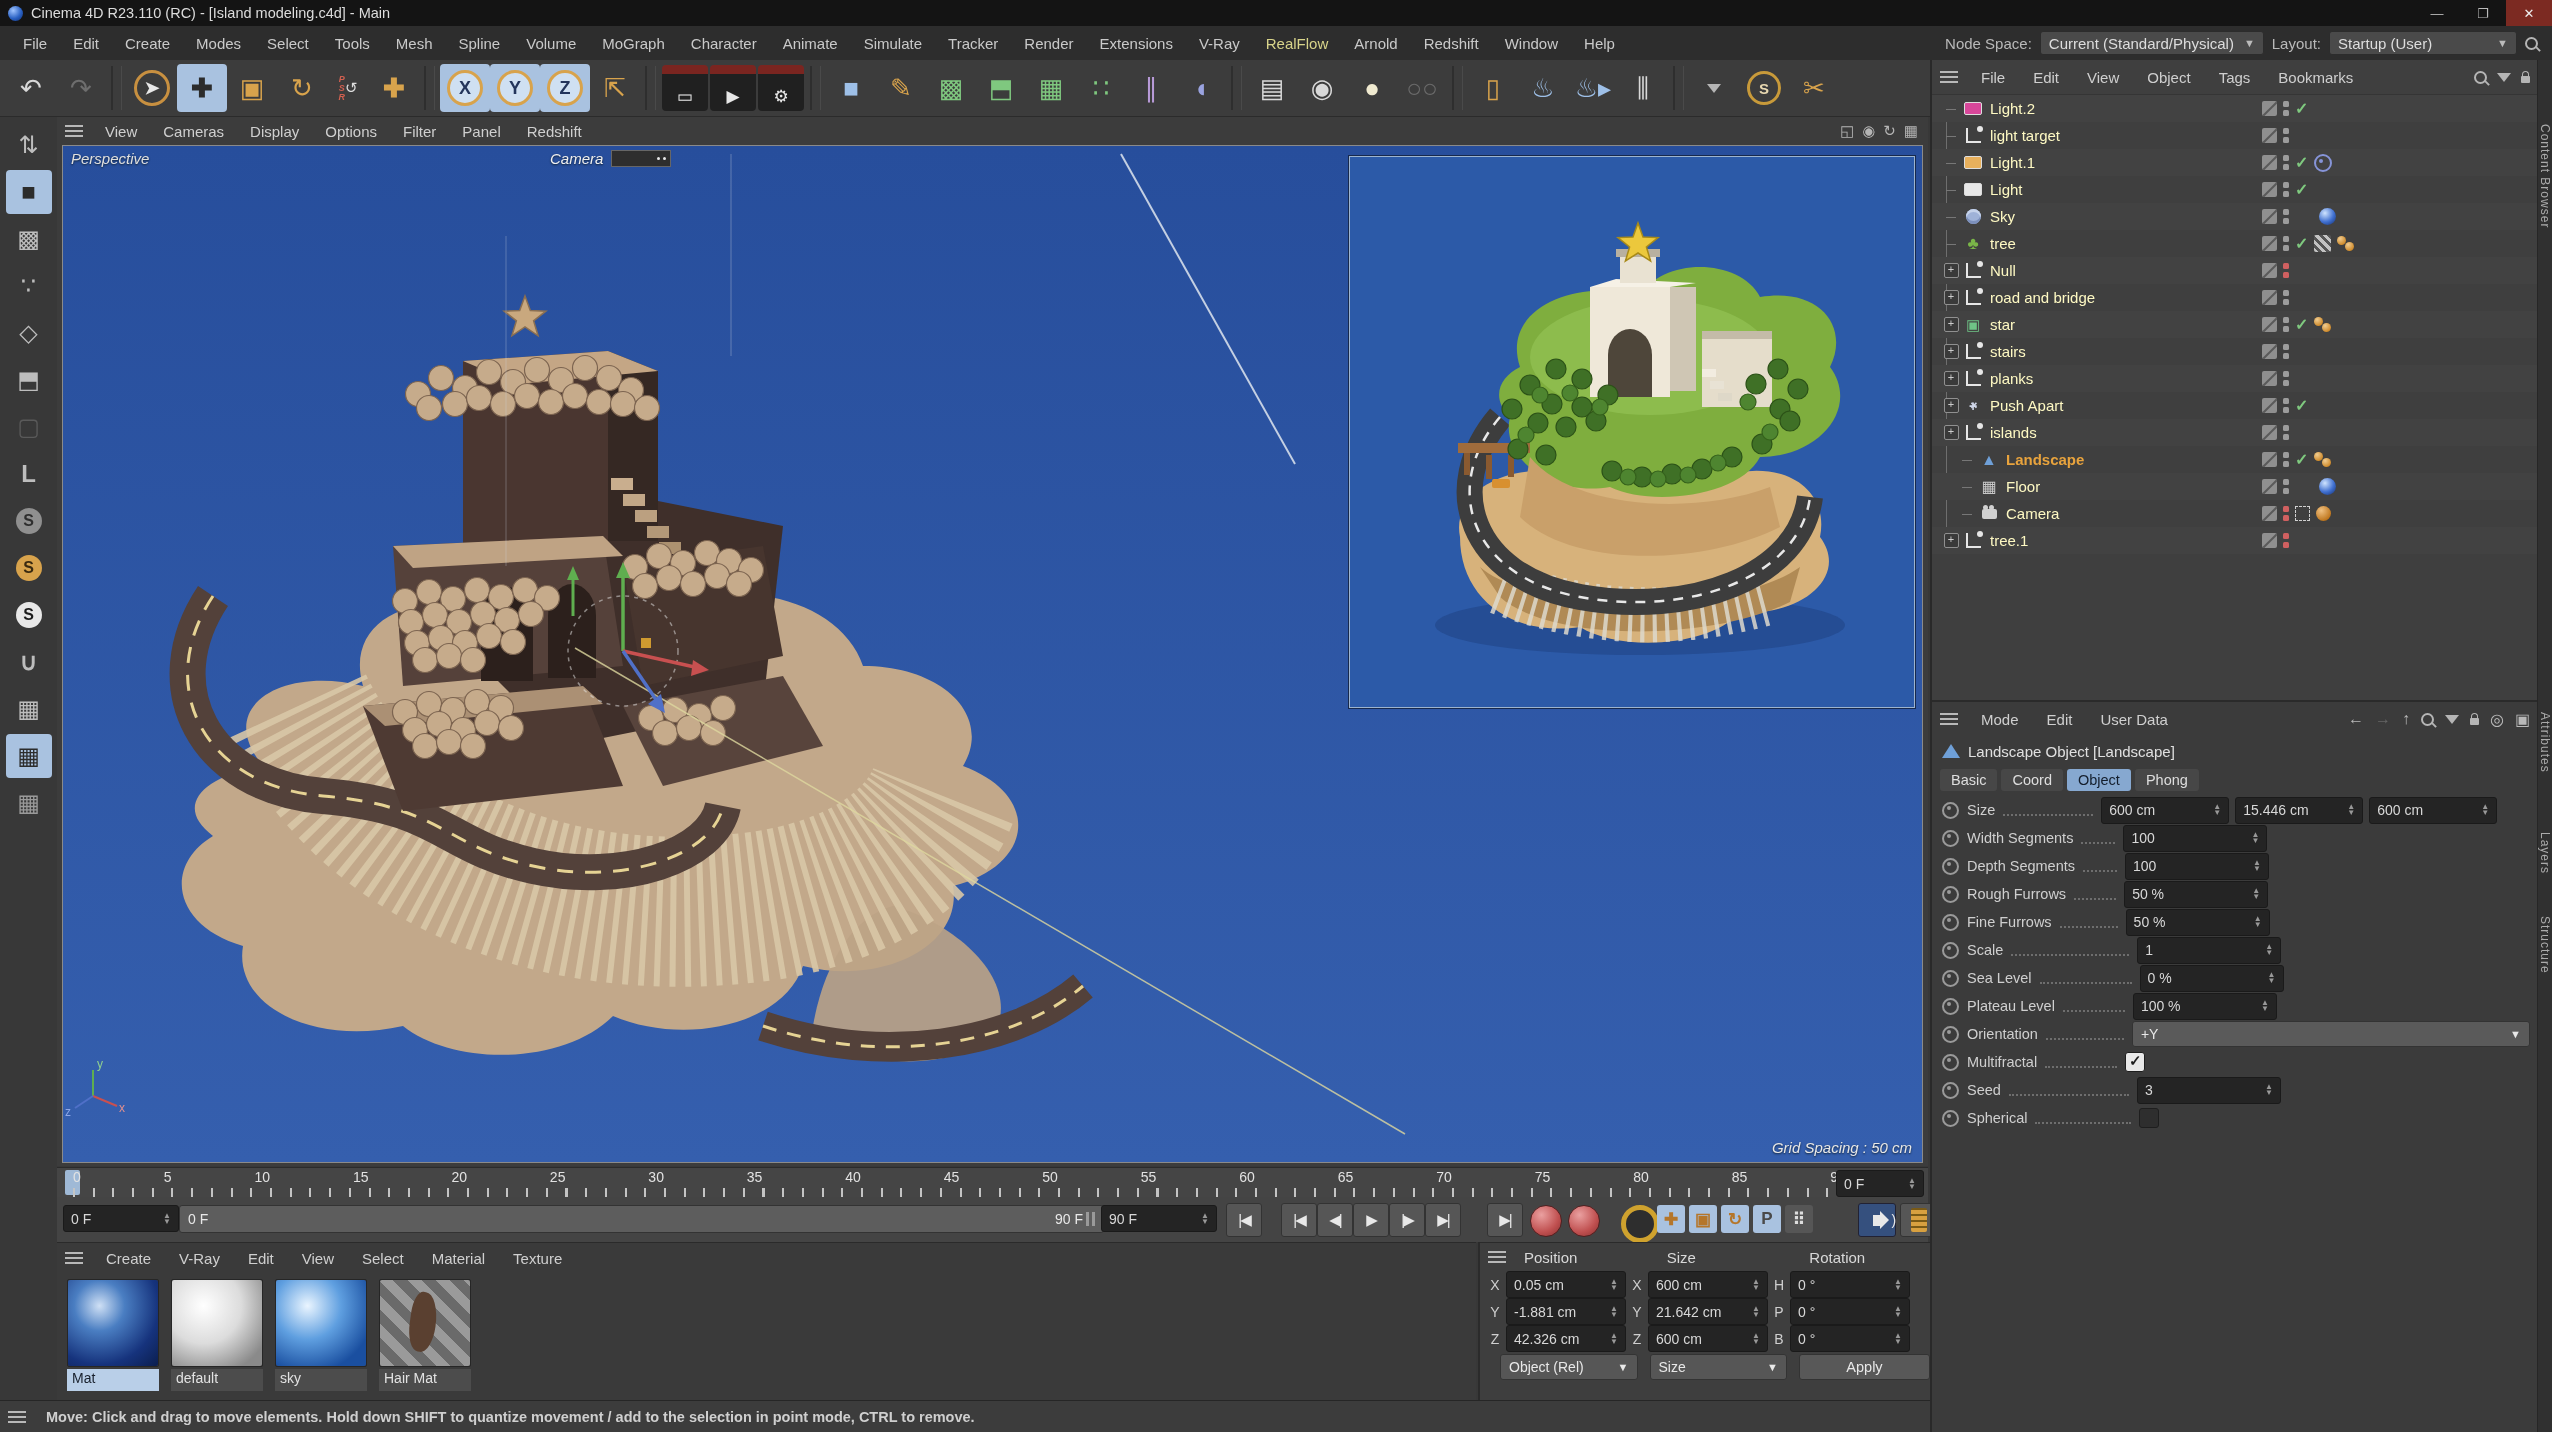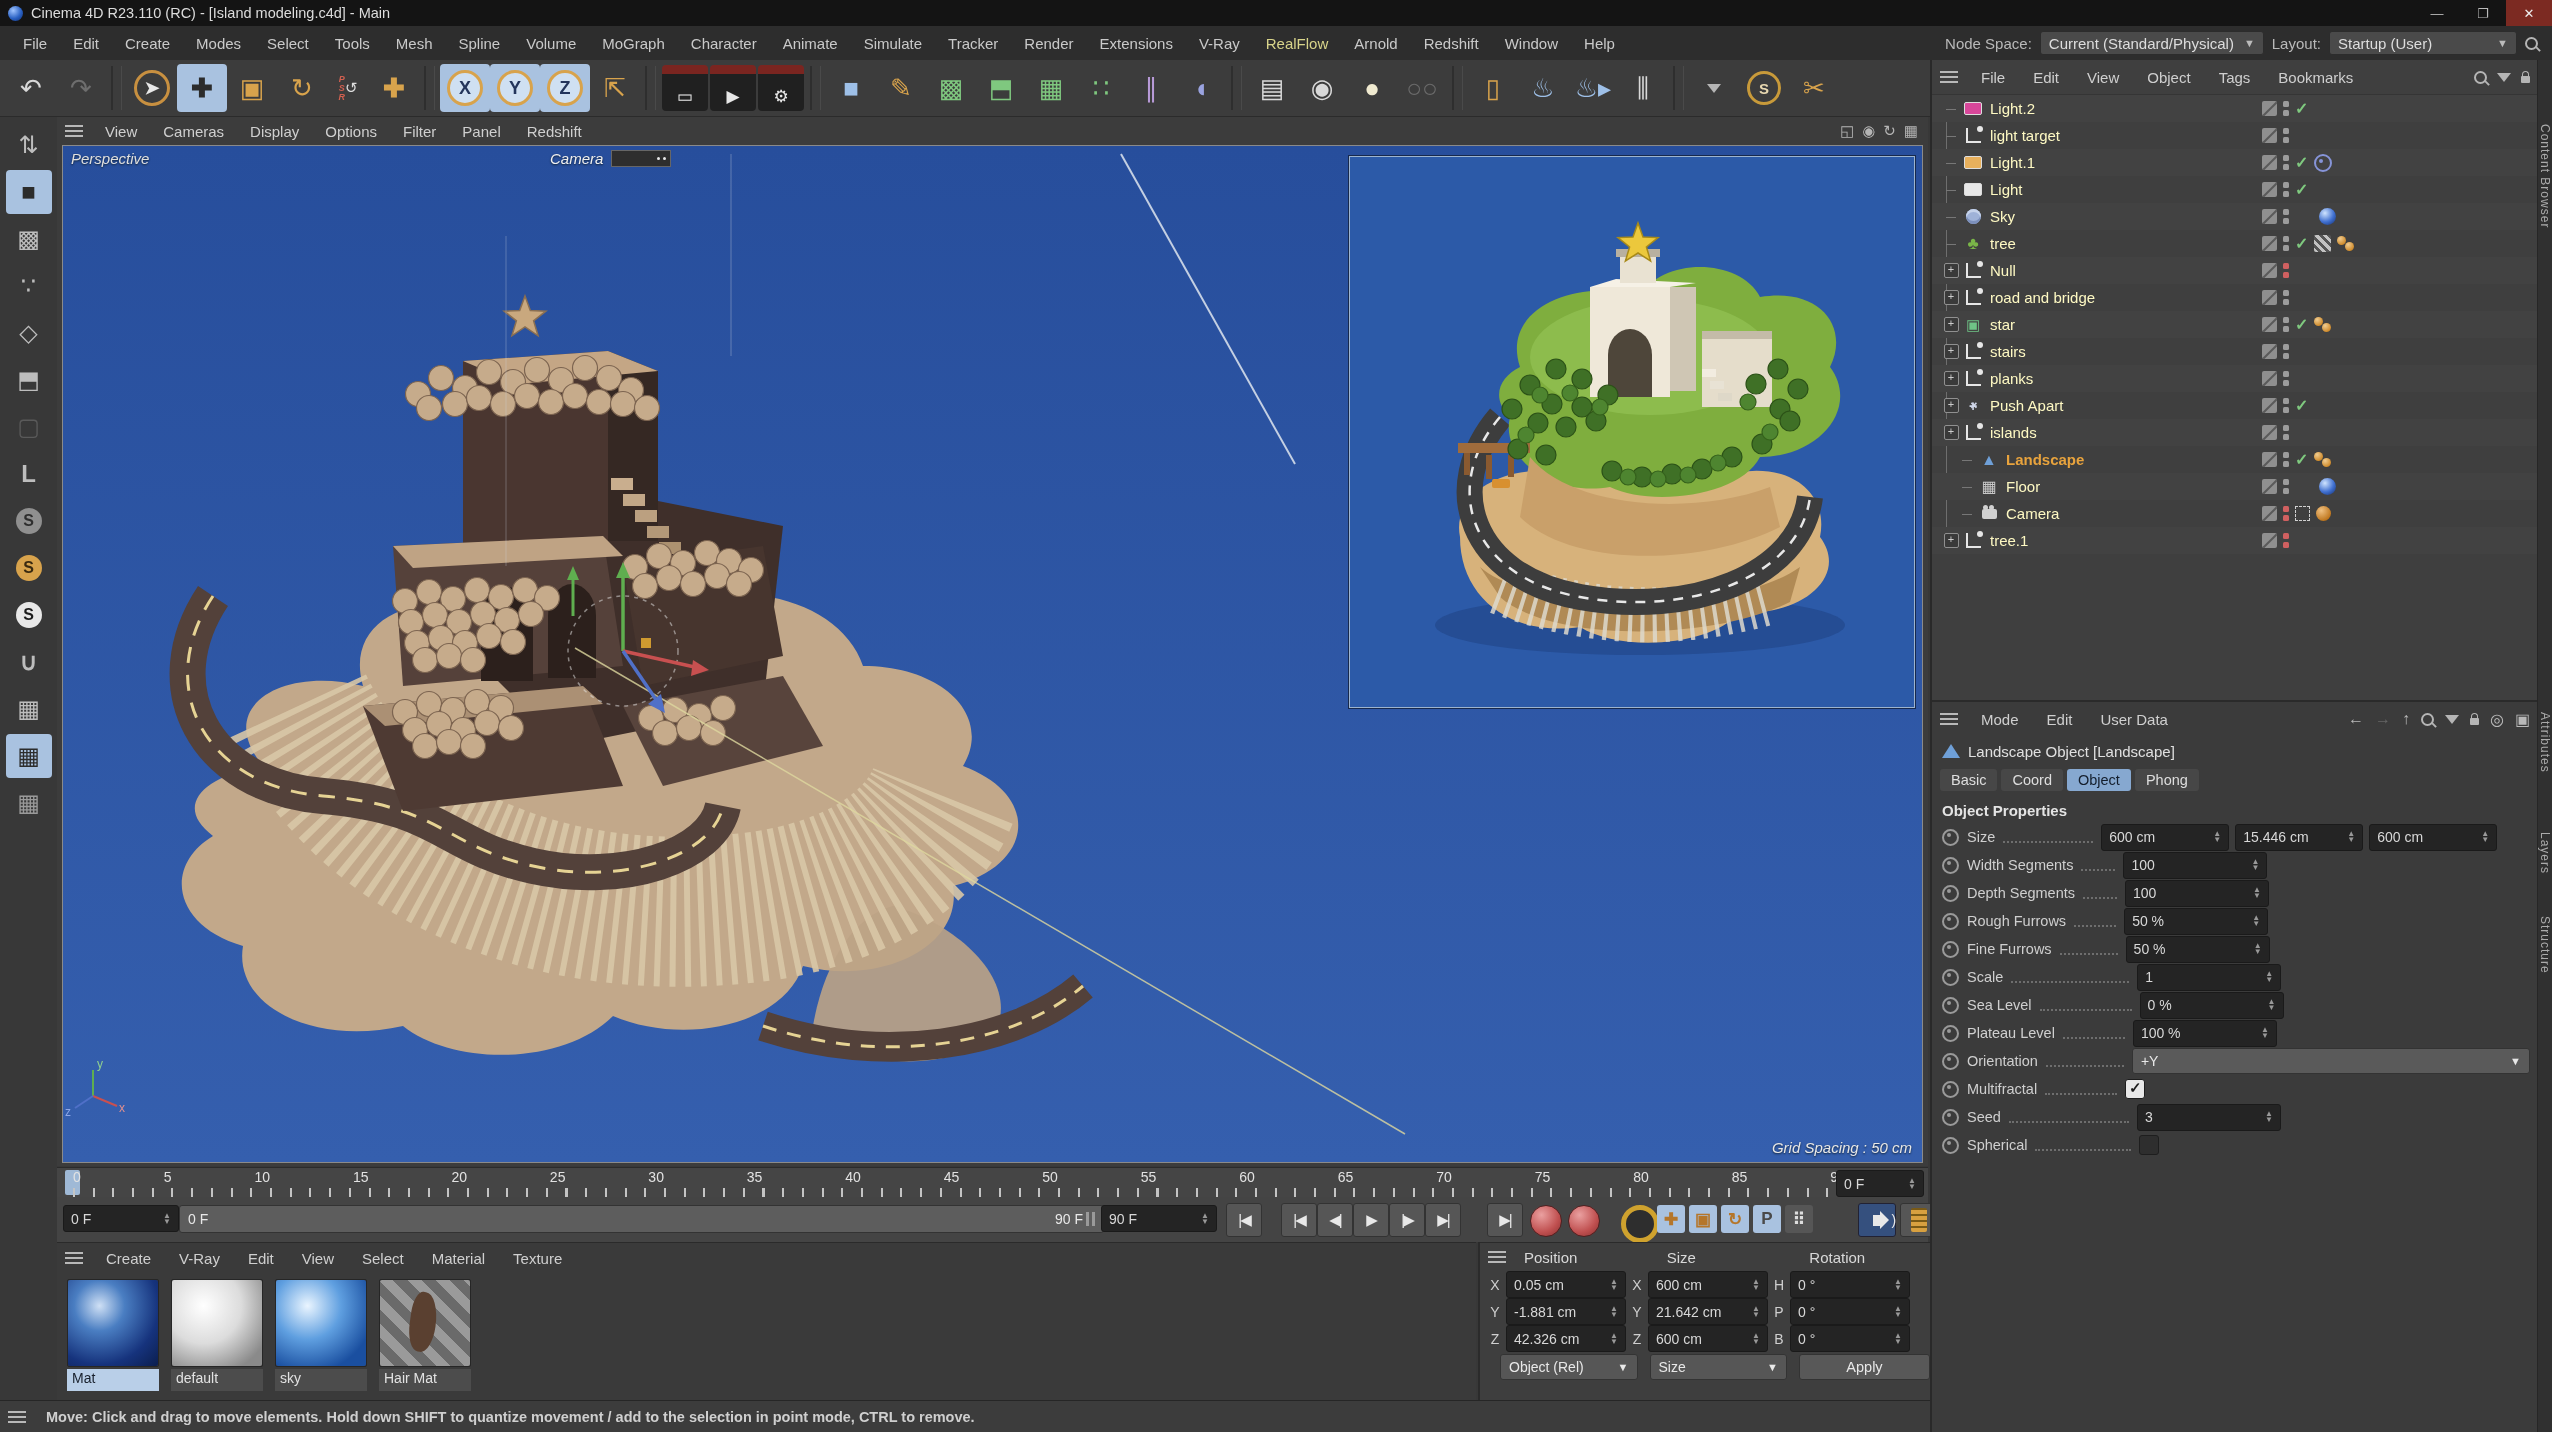--- a/index.html
+++ b/index.html
@@ -1181,21 +1181,20 @@
       <div class="am-title">
         <span class="lsicon"></span>
         <span>Landscape Object [Landscape]</span>
       </div>
       <div class="am-tabs">
         <span class="tab">Basic</span>
         <span class="tab">Coord</span>
         <span class="tab active">Object</span>
         <span class="tab">Phong</span>
       </div>
-      <div class="am-section">Object Properties</div>
 
       <div class="am-row">
         <span class="kf"></span>
         <span class="am-label">Size</span>
           <span class="leader"></span>
         <div class="fld am-fld">
             <span>600 cm</span>
             <span class="step">
               <span>▲</span>
               <span>▼</span>

